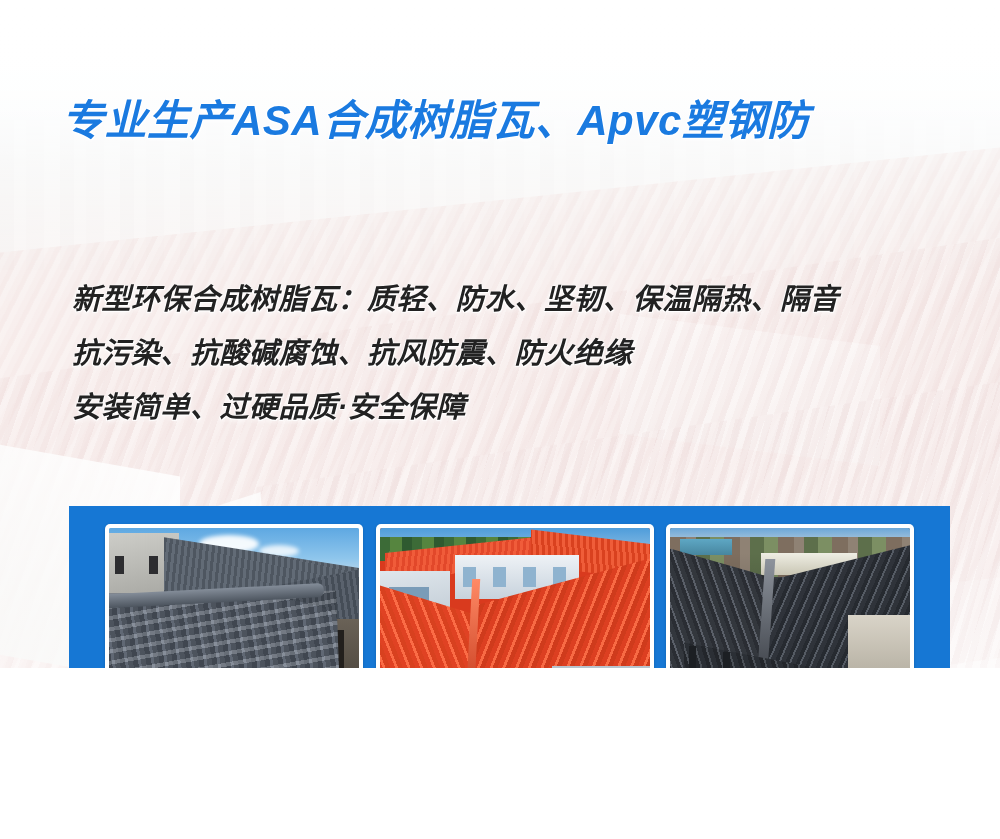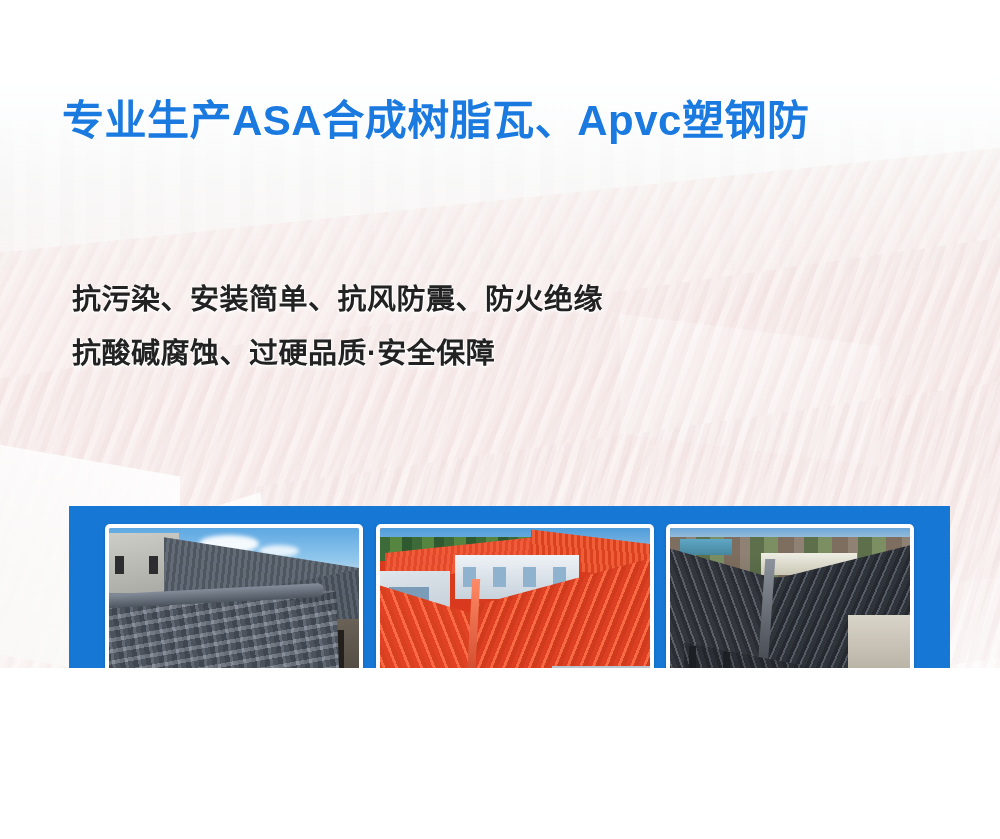--- a/index.html
+++ b/index.html
@@ -10,20 +10,21 @@
     font-family:"Liberation Sans","DejaVu Sans",sans-serif;
     overflow:hidden;
     background:#ffffff;
   }
 
   .banner-page{
     position:relative;
     width:1000px; height:668px;
     overflow:hidden;
     background:#bef264;
+    font-style:italic;
   }
 
   
   .bg-layer{ position:absolute; inset:0; overflow:hidden; }
 
   
   .bg-sky{
     position:absolute; inset:0;
     background:linear-gradient(180deg,
       #fdfeff 0%, #f8fbfd 10%, #f2f6f9 18%,
@@ -399,22 +400,23 @@
     <div class="bg-bld-b"></div>
     <div class="bg-haze"></div>
     <div class="bg-haze-top"></div>
   </div>
 
   <h1 class="headline">
     <span class="hl-line">专业生产ASA合成树脂瓦、Apvc塑钢防</span>
   </h1>
 
   <div class="subtitle">
-    <span class="sub-line">抗污染、安装简单、抗风防震、防火绝缘</span>
-    <span class="sub-line">抗酸碱腐蚀、过硬品质·安全保障</span>
+    <span class="sub-line">新型环保合成树脂瓦：质轻、防水、坚韧、保温隔热、隔音</span>
+    <span class="sub-line">抗污染、抗酸碱腐蚀、抗风防震、防火绝缘</span>
+    <span class="sub-line">安装简单、过硬品质·安全保障</span>
   </div>
 
   <div class="gallery">
 
     <div class="photo-frame p1">
       <div class="photo ph-grey">
         <div class="sky"></div>
         <div class="cloud1"></div>
         <div class="cloud2"></div>
         <div class="bld-left"></div>

